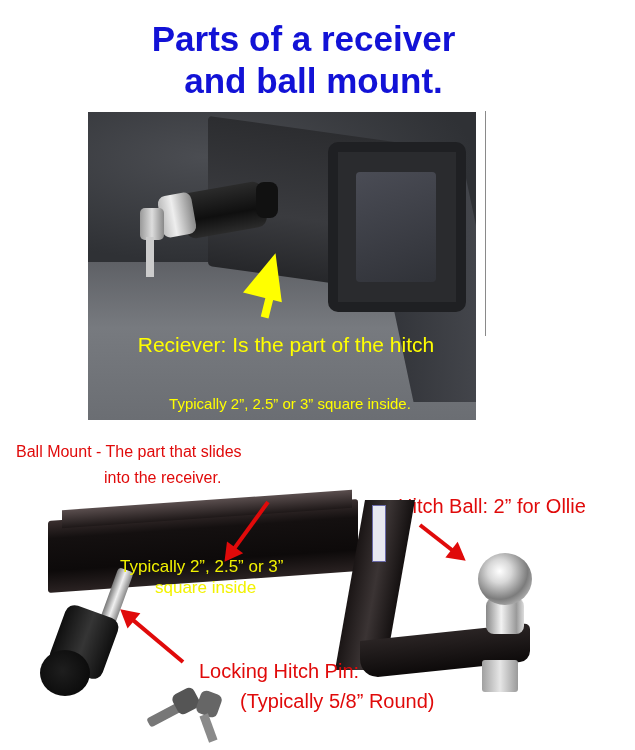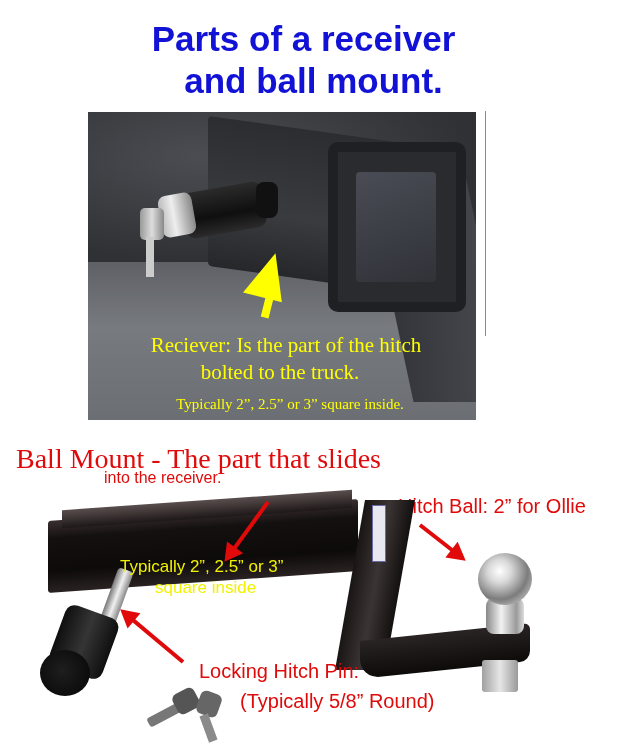--- a/index.html
+++ b/index.html
@@ -5,21 +5,21 @@
   html, body { margin:0; padding:0; }
   body { width:635px; height:750px; background:#ffffff; position:relative; overflow:hidden;
          font-family:"Liberation Sans", sans-serif; }
   .title { position:absolute; left:0; width:635px; text-align:center; color:#1212d6;
            font-weight:bold; font-size:35px; line-height:42px; }
   .t1 { top:18px; left:-14px; }
   .t2 { top:60px; left:-4px; }
 
   
   .photo { position:absolute; left:88px; top:112px; width:388px; height:308px; overflow:hidden;
-           background:linear-gradient(180deg,#3d3f44 0%,#5a5c61 45%,#777a7f 70%,#6b6e73 100%);font-family:Liberation Serif, serif; }
+           background:linear-gradient(180deg,#3d3f44 0%,#5a5c61 45%,#777a7f 70%,#6b6e73 100%); }
   .vline { position:absolute; left:485px; top:111px; width:1px; height:225px; background:#8a8a8a; }
   .bg-blur1 { position:absolute; left:0; top:0; width:388px; height:150px;
               background:radial-gradient(ellipse at 30% 30%, #4b4d52 0%, #2f3135 70%); }
   .receiver-tube { position:absolute; left:120px; top:20px; width:230px; height:150px;
                    background:linear-gradient(180deg,#2c2d30,#3a3b3f 60%,#26272a);
                    transform:skewY(8deg); border-radius:4px; }
   .receiver-mouth { position:absolute; left:240px; top:30px; width:118px; height:150px;
                     border:10px solid #1f2023; background:#2a2b2e; border-radius:10px; }
   .receiver-mouth-inner { position:absolute; left:18px; top:20px; width:80px; height:110px;
                           background:linear-gradient(160deg,#4a4c55,#303238); border-radius:4px; }
@@ -41,21 +41,21 @@
                  border-left:22px solid transparent; border-right:18px solid transparent;
                  border-bottom:46px solid #ffff00; transform:rotate(14deg); }
 
   .ytext { position:absolute; left:0; width:388px; text-align:center; color:#ffff00; }
   .y1 { top:220px; font-size:21px; line-height:26px; left:4px; }
   .y2 { top:247px; font-size:21px; line-height:26px; left:-2px; }
   .y3 { top:282px; font-size:15px; line-height:20px; left:8px; }
 
   
   .rtext { position:absolute; color:#e00a0a; white-space:nowrap; }
-  .r-bm1 { left:16px; top:443px; font-size:28px;font-family:Liberation Serif, serif; }
+  .r-bm1 { left:16px; top:443px; font-size:16px; }
   .r-bm2 { left:104px; top:469px; font-size:16px; }
   .r-hb  { left:398px; top:495px; font-size:20px; }
   .r-lp1 { left:199px; top:660px; font-size:20px; }
   .r-lp2 { left:240px; top:690px; font-size:20px; }
 
   .bm-tube { position:absolute; left:48px; top:510px; width:310px; height:72px;
              background:linear-gradient(180deg,#3a2f2f 0%,#141010 25%,#0d0a0a 70%,#2a2222 100%);
              transform:skewY(-4deg); border-radius:3px; }
   .bm-tube-top { position:absolute; left:62px; top:500px; width:290px; height:18px;
                  background:linear-gradient(180deg,#5a4e4e,#1e1818); transform:skewY(-4deg); }
@@ -113,21 +113,20 @@
   </div>
   <div class="lock-body"></div>
   <div class="lock-cap"></div>
   <div class="lock-chrome"></div>
   <div class="key1"></div>
   <div class="key2"></div>
   <div class="yarrow-head"></div>
   <div class="yarrow-shaft"></div>
 
   <div class="ytext y1">Reciever: Is the part of the hitch</div>
-  <div class="ytext y2">bolted to the truck.</div>
   <div class="ytext y3">Typically 2”, 2.5” or 3” square inside.</div>
 </div>
 <div class="vline"></div>
 
 <div class="rtext r-bm1">Ball Mount - The part that slides</div>
 <div class="rtext r-bm2">into the receiver.</div>
 <div class="rtext r-hb">Hitch Ball: 2” for Ollie</div>
 
 <div class="bm-tube"></div>
 <div class="bm-tube-top"></div>

